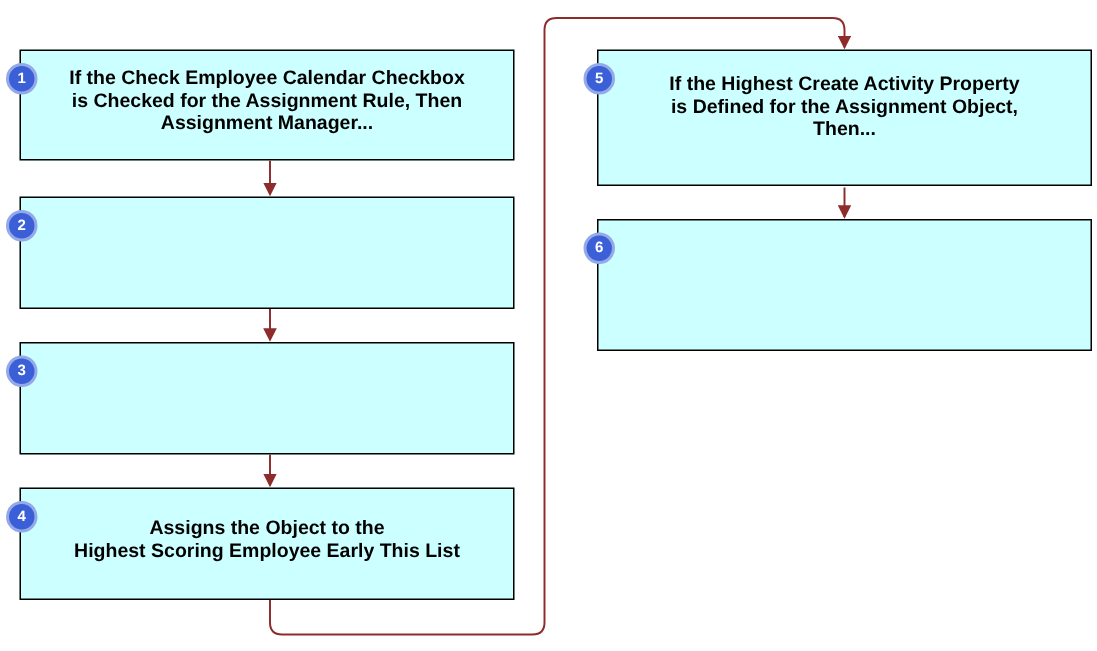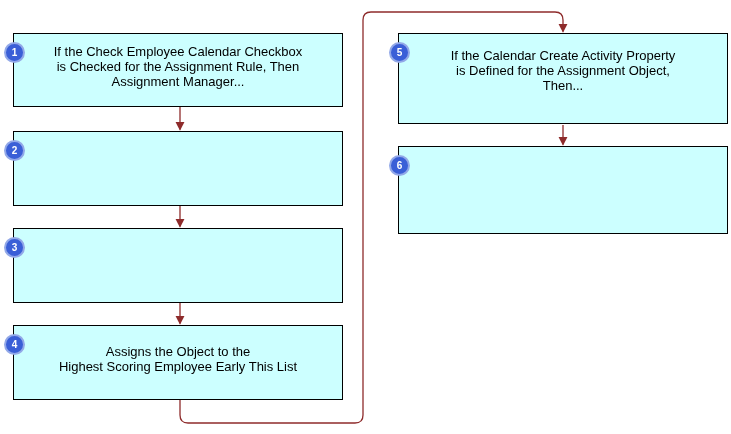--- a/index.html
+++ b/index.html
@@ -27,20 +27,21 @@
     position: absolute;
     box-sizing: border-box;
     border: 1px solid #000000;
     text-align: center;
     font-size: 13px;
     line-height: 15px;
     color: #000000;
   }
   .box-text {
     white-space: pre-line;
+    font-weight: bold;
   }
   
   .b1 { left: 13px; top: 33px;  width: 330px; height: 74px; padding-top: 10px; }
   .b2 { left: 13px; top: 131px; width: 330px; height: 75px; padding-top: 7px; }
   .b3 { left: 13px; top: 228px; width: 330px; height: 75px; padding-top: 19px; }
   .b4 { left: 13px; top: 325px; width: 330px; height: 75px; padding-top: 18px; }
   
   .b5 { left: 398px; top: 33px;  width: 330px; height: 91px; padding-top: 14px; }
   .b6 { left: 398px; top: 146px; width: 330px; height: 88px; padding-top: 12px; }
 
@@ -93,21 +94,21 @@
   </div>
 
   <div class="box b4" style="background-color: rgb(204, 255, 255); border-color: rgb(0, 0, 0);">
     <span class="badge" style="background-color: rgb(58, 95, 215); border-color: rgb(147, 169, 232); color: rgb(255, 255, 255);">4</span>
     <div class="box-text">Assigns the Object to the
 Highest Scoring Employee Early This List</div>
   </div>
 
   <div class="box b5" style="background-color: rgb(204, 255, 255); border-color: rgb(0, 0, 0);">
     <span class="badge" style="background-color: rgb(58, 95, 215); border-color: rgb(147, 169, 232); color: rgb(255, 255, 255);">5</span>
-    <div class="box-text">If the Calendar Create Activity Property
+    <div class="box-text">If the Highest Create Activity Property
 is Defined for the Assignment Object,
 Then...</div>
   </div>
 
   <div class="box b6" style="background-color: rgb(204, 255, 255); border-color: rgb(0, 0, 0);">
     <span class="badge" style="background-color: rgb(58, 95, 215); border-color: rgb(147, 169, 232); color: rgb(255, 255, 255);">6</span>
   </div>
 
 </div>
 

